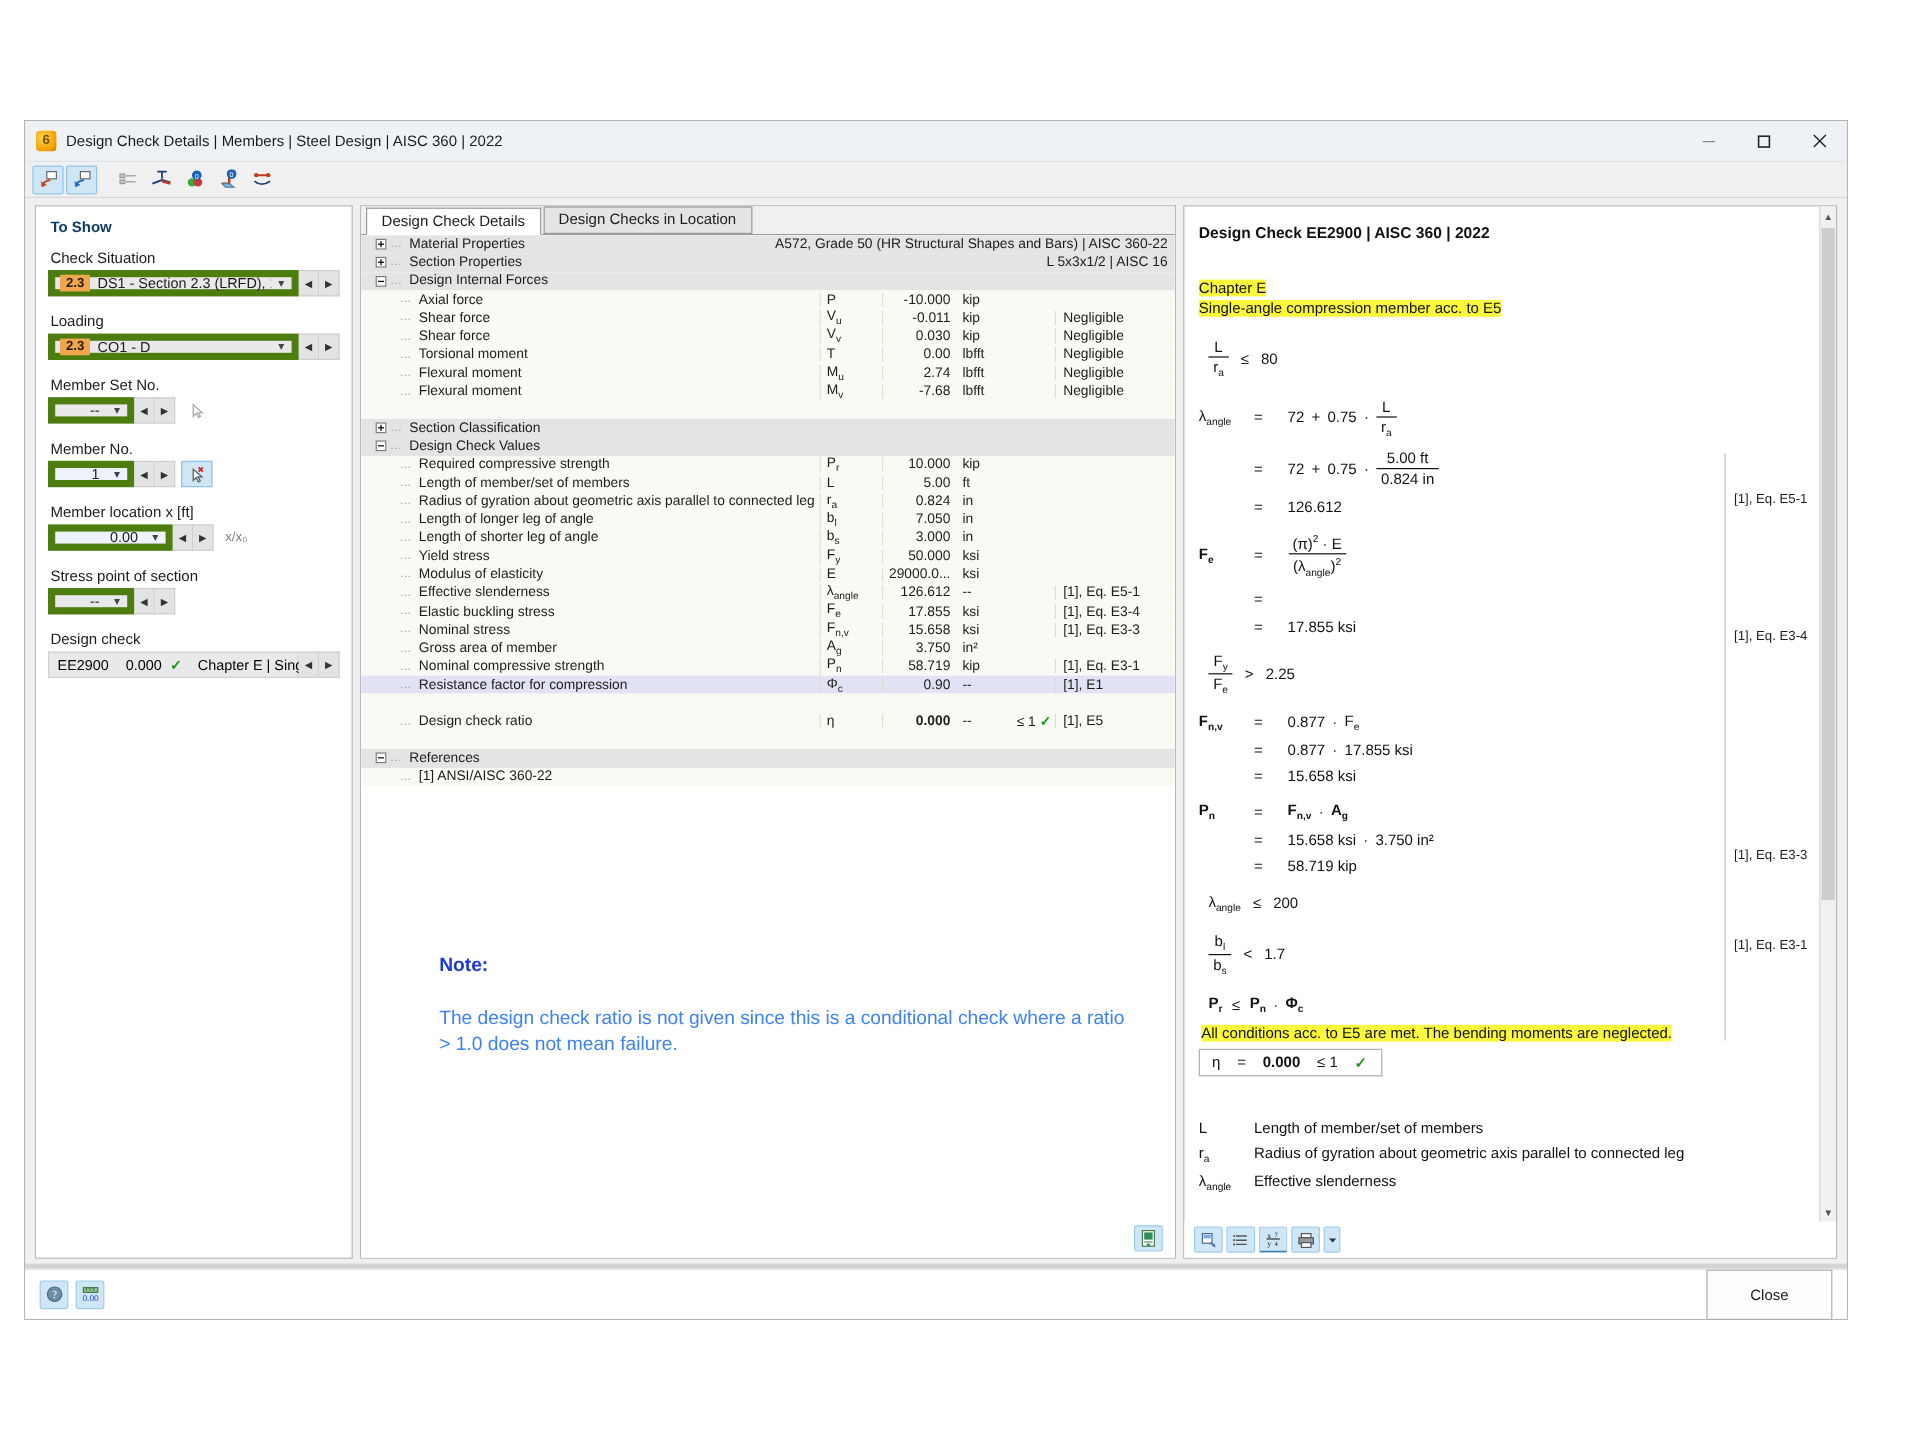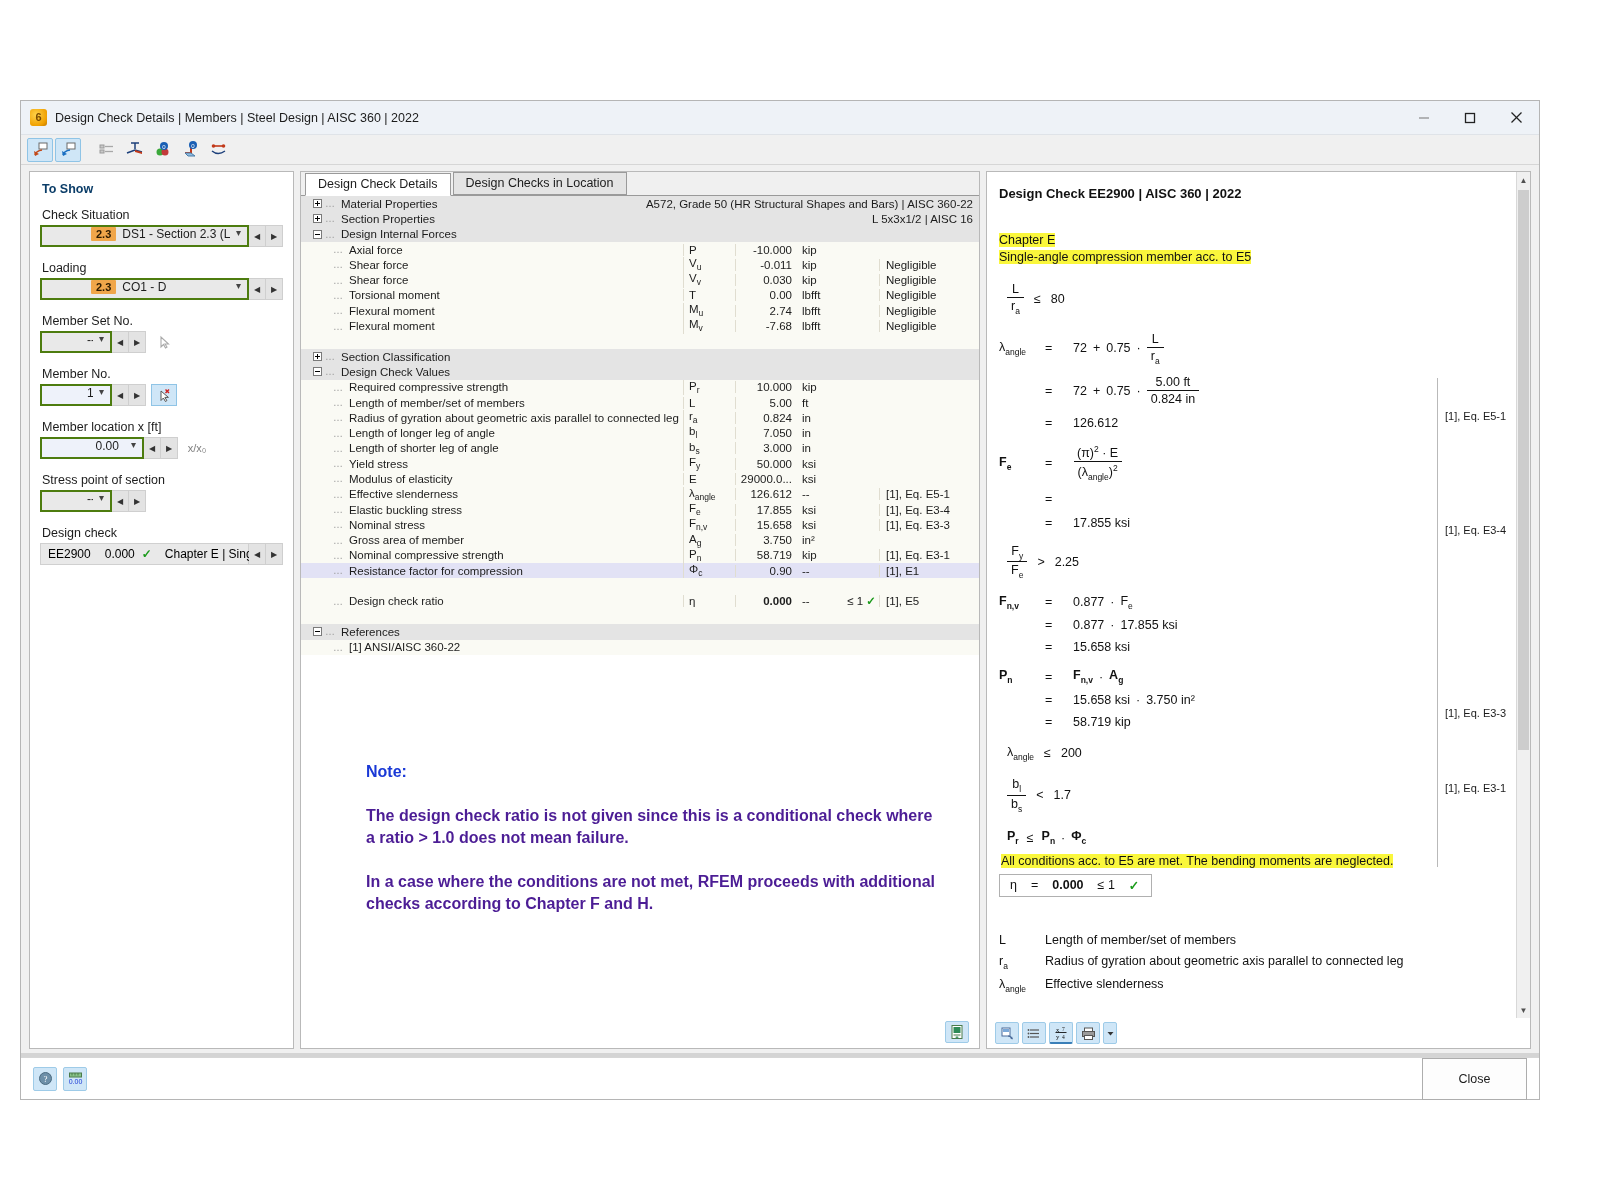--- a/index.html
+++ b/index.html
@@ -107,25 +107,24 @@
   
   .to-show {
     font-size: 12.5px; font-weight: bold; color: #0b3d68;
     margin: 2px 0 12px 2px;
   }
   .fld-label { font-size: 12.5px; color: #1c1c1c; margin: 0 0 3px 2px; }
   .fld-row { display: flex; align-items: stretch; margin-bottom: 14px; height: 22px; }
   .combo {
     flex: 1 1 auto;
     background: #e9e9e9;
-    border: 2px solid #4d7c0f;
-    display: flex; align-items: flex-start;
+    border: 6px solid #4d7c0f;
+    display: flex; align-items: center;
     font-size: 12px; color: #1c1c1c;
     min-width: 0;
-    padding-left: 45px;
   }
   .combo.editable { background: #eef2fa; }
   .badge {
     background: #f0a64a; color: #2b1a00;
     font-size: 11px; font-weight: bold;
     padding: 1px 5px; margin: 0 6px 0 4px;
     border-radius: 1px;
     flex: 0 0 auto;
   }
   .combo .ctext { flex: 1 1 auto; overflow: hidden; white-space: nowrap; }
@@ -198,21 +197,21 @@
   .c-val  { width: 62px; flex:0 0 62px; text-align:right; padding-right:5px; border-left:1px solid #e0ddd0;}
   .c-unit { width: 40px; flex:0 0 40px; padding-left:5px; }
   .c-cmp  { width: 42px; flex:0 0 42px; text-align:right; padding-right:3px;}
   .c-note { width: 100px; flex:0 0 100px; border-left:1px solid #e0ddd0; padding-left:6px;}
   .c-right{ flex:1 1 auto; text-align:right; padding-right:6px; }
   .group .c-right { font-weight: normal; }
   .tree-inner { position: relative; }
 
   .note-area { flex: 1 1 auto; background:#fff; padding: 30px 40px 0 65px; }
   .note-title { color:#1a39d6; font-weight:bold; font-size:16px; margin-bottom: 24px; }
-  .note-p { color:#4c1d95; font-weight:bold; font-size:16px; line-height:22px; margin-bottom: 22px; max-width: 600px;}
+  .note-p { color:#3b82f6; font-weight:normal; font-size:16px; line-height:22px; margin-bottom: 22px; max-width: 600px;}
   .mid-footer { height: 32px; display:flex; align-items:center; justify-content:flex-end; padding-right:10px; background:#fff; flex:0 0 auto;}
   .ico-btn {
     width: 24px; height: 22px; display:flex; align-items:center; justify-content:center;
     background:#cfe6f7; border:1px solid #9ecbe8; border-radius:2px;
   }
 
   
   .rp-scroll { flex:1 1 auto; display:flex; min-height:0; }
   .rp-body { flex:1 1 auto; padding: 14px 10px 0 12px; overflow:hidden; position:relative; font-size:12.5px; color:#111; min-width:0;}
   .rp-sb { width: 14px; flex:0 0 14px; background:#f0f0f0; border-left:1px solid #d8d8d8; position:relative; }
@@ -732,21 +731,20 @@
               <span class="c-unit"></span>
               <span class="c-cmp"></span>
               <span class="c-note"></span>
             </div>
           </div>
       </div>
 
       <div class="note-area">
         <div class="note-title">Note:</div>
         <div class="note-p">The design check ratio is not given since this is a conditional check where a ratio &gt; 1.0 does not mean failure.</div>
-        <div class="note-p">In a case where the conditions are not met, RFEM proceeds with additional checks according to Chapter F and H.</div>
       </div>
 
       <div class="mid-footer">
         <div class="ico-btn">
           <svg width="16" height="16" viewBox="0 0 16 16">
             <rect x="3" y="1.5" width="10" height="13" fill="#fff" stroke="#4a7a4a"></rect>
             <rect x="4.5" y="3" width="7" height="6" fill="#2e8b57"></rect>
             <line x1="4.5" y1="11" x2="11.5" y2="11" stroke="#4a7a4a"></line>
             <path d="M8 12 L8 14 M6.5 12.8 L8 14.3 L9.5 12.8" stroke="#2e8b57" fill="none"></path>
           </svg>

